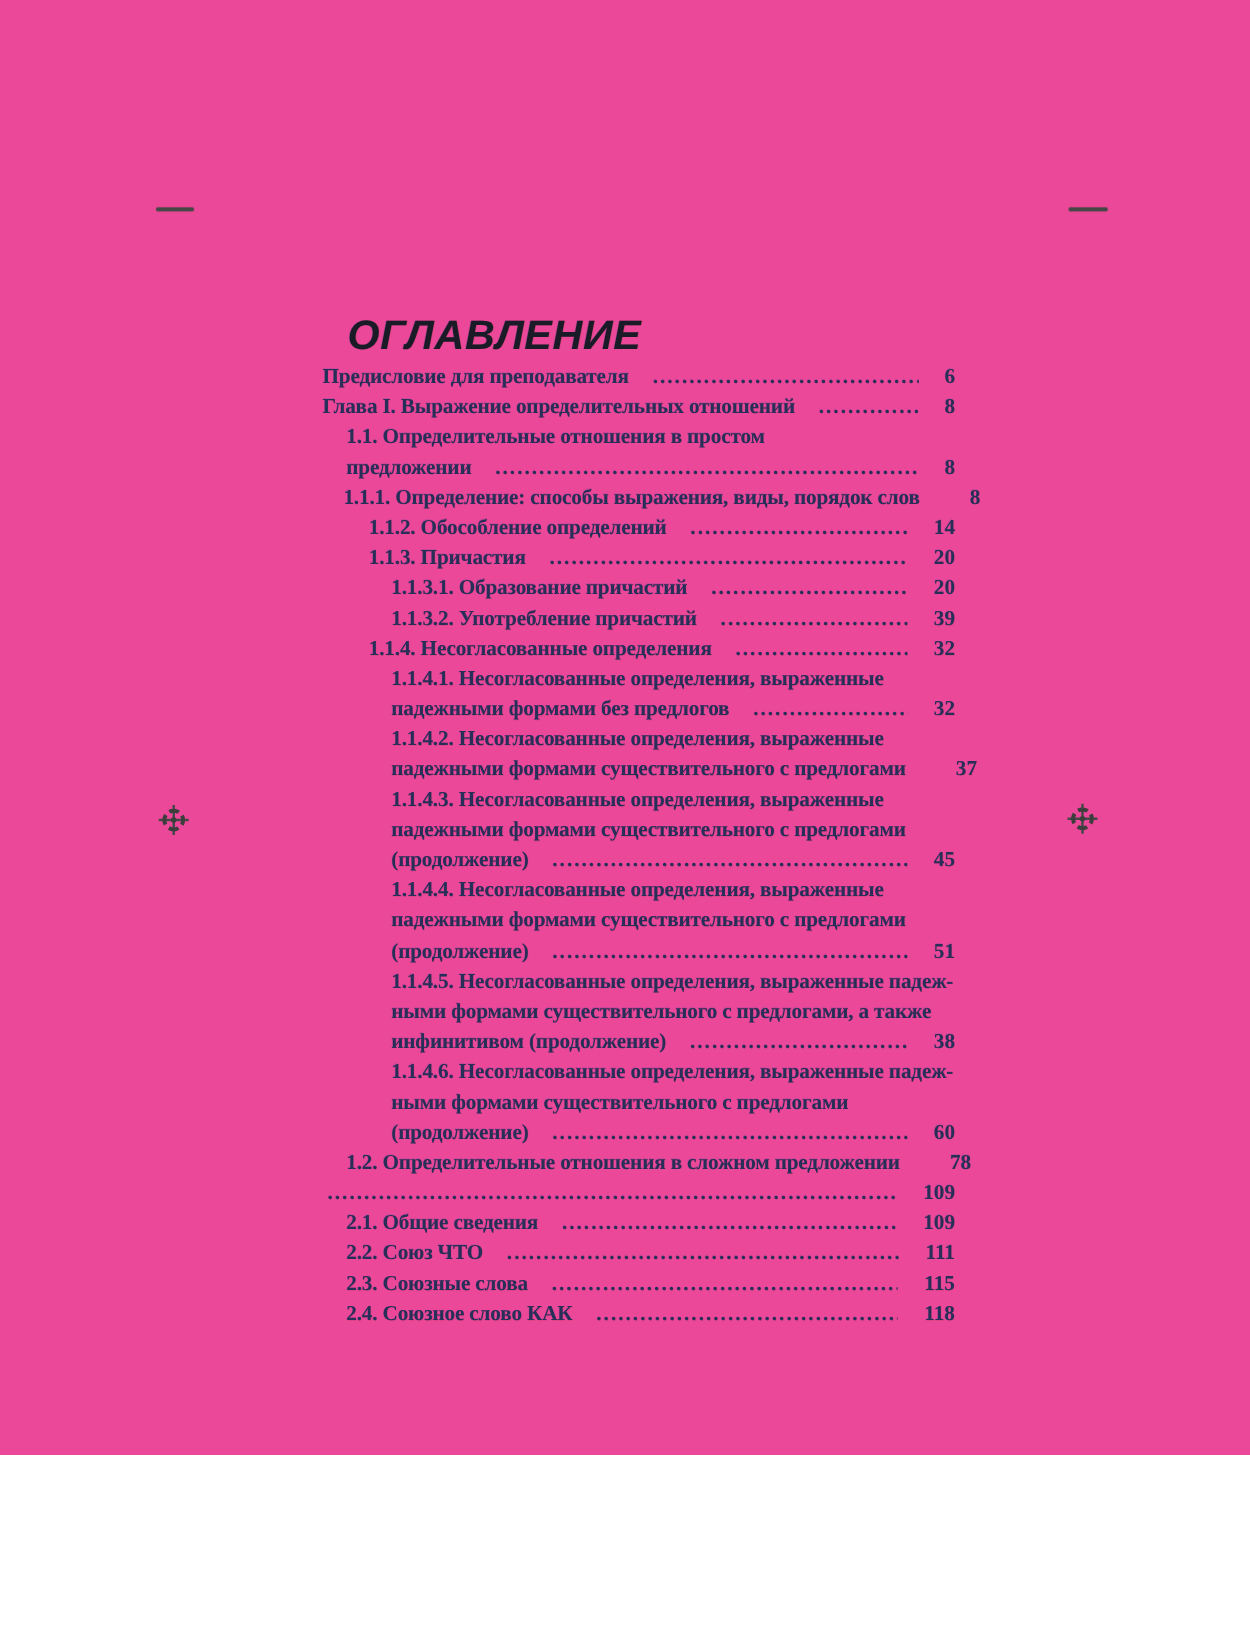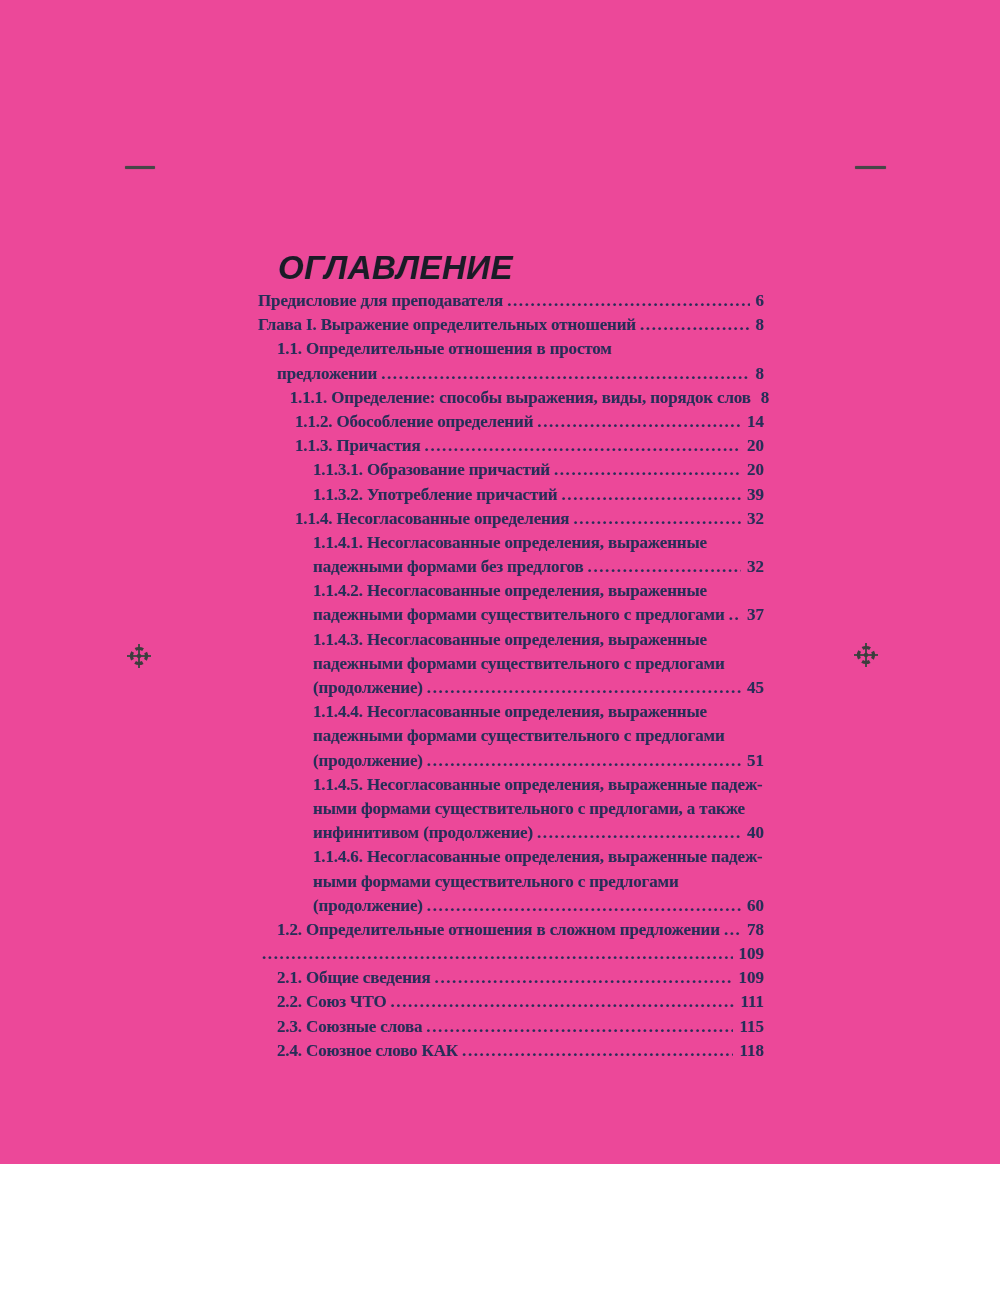--- a/index.html
+++ b/index.html
@@ -54,20 +54,21 @@
   }
   .row {
     display: flex;
     align-items: baseline;
     height: 24.2px;
     font-size: 17px;
     font-weight: bold;
     color: var(--text);
     white-space: nowrap;
     text-shadow: 0.4px 0.4px 0 rgba(150,50,50,0.18), -0.4px -0.4px 0 rgba(40,70,160,0.18);
+    gap: 15px;
   }
   .lv0 { padding-left: 0; }
   .lv1 { padding-left: 19px; }
   .lv2 { padding-left: 37px; justify-content: center; }
   .lv3 { padding-left: 55px; justify-content: space-between; }
   .txt { flex: 0 0 auto; letter-spacing: -0.15px; }
   .lead {
     flex: 1 1 auto;
     min-width: 0;
     overflow: hidden;
@@ -207,21 +208,21 @@
         <span class="txt">1.1.4.5. Несогласованные определения, выраженные падеж-</span>
         <span class="lead off"></span>
       </div>
       <div class="row lv3">
         <span class="txt">ными формами существительного с предлогами, а также</span>
         <span class="lead off"></span>
       </div>
       <div class="row lv3">
         <span class="txt">инфинитивом (продолжение)</span>
         <span class="lead"></span>
-        <span class="pg">40</span>
+        <span class="pg">38</span>
       </div>
       <div class="row lv3">
         <span class="txt">1.1.4.6. Несогласованные определения, выраженные падеж-</span>
         <span class="lead off"></span>
       </div>
       <div class="row lv3">
         <span class="txt">ными формами существительного с предлогами</span>
         <span class="lead off"></span>
       </div>
       <div class="row lv3">

